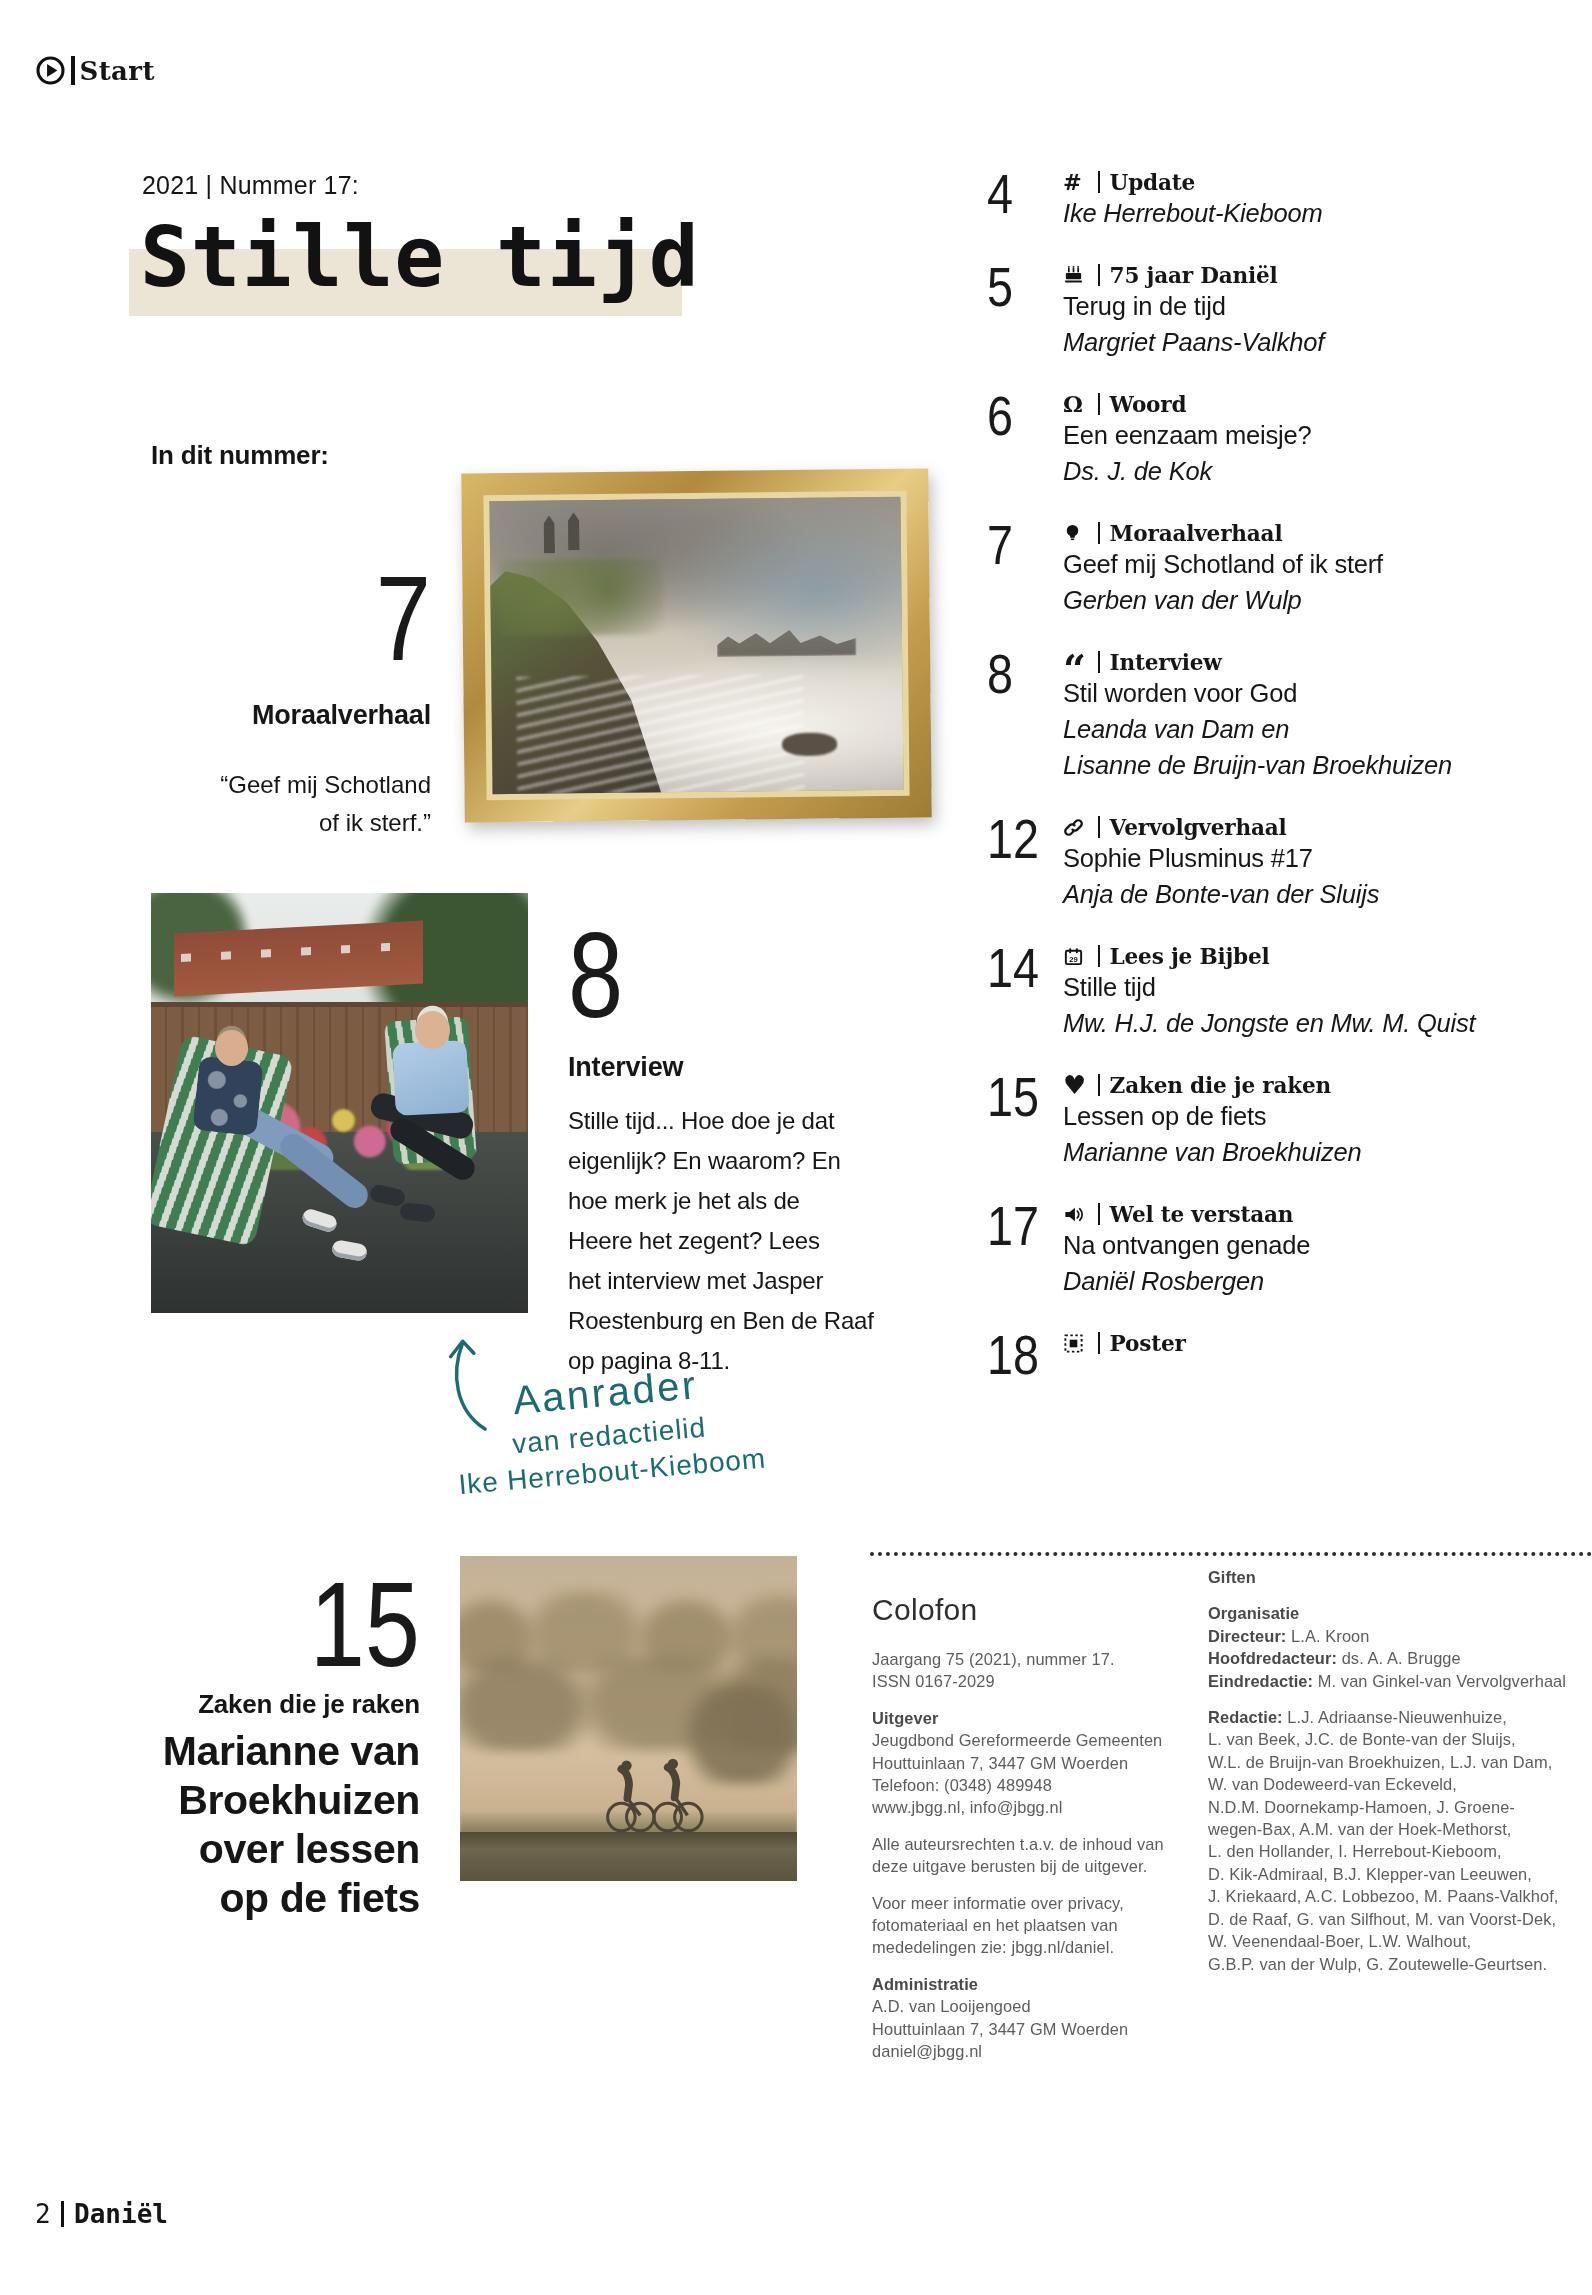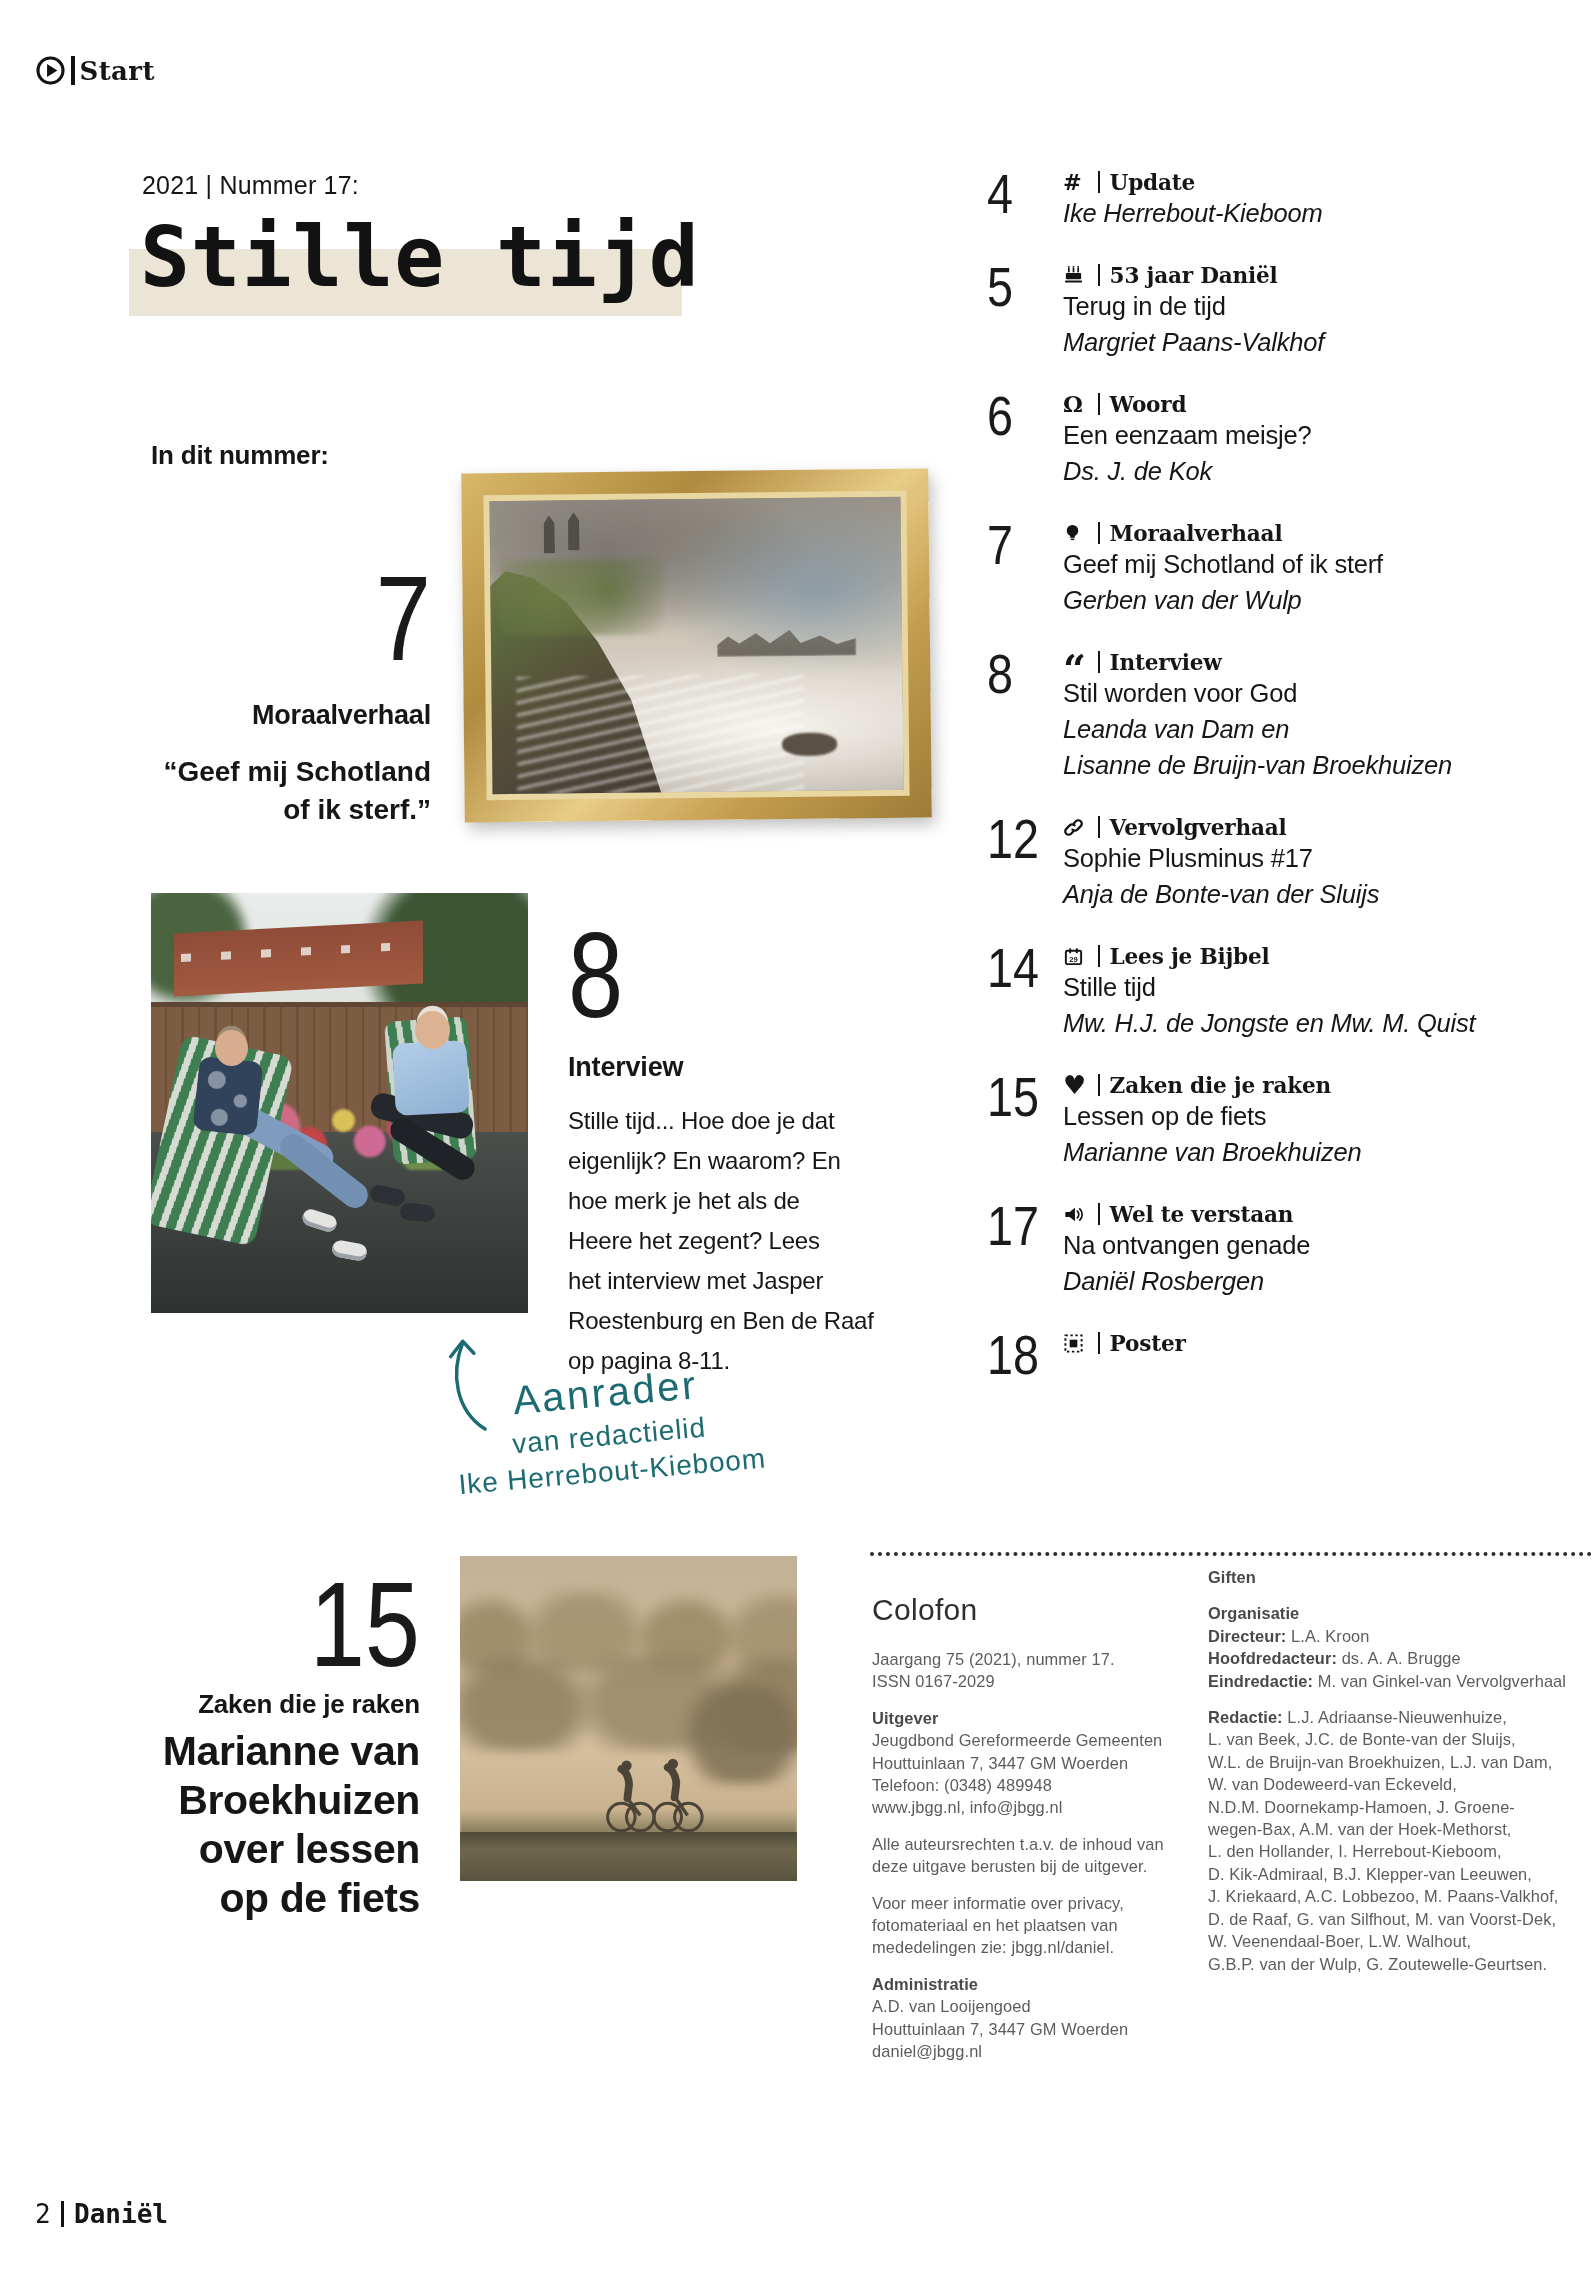--- a/index.html
+++ b/index.html
@@ -38,21 +38,21 @@
   .glyph-icon{font-family:"DejaVu Serif",serif;font-weight:bold;font-size:22.4px;line-height:1;}
   .glyph-quote{font-size:40px;line-height:.45;position:relative;top:7px;font-family:"DejaVu Serif",serif;font-weight:bold;}
 
   
   .indit{left:151px;top:440px;font-size:26px;font-weight:bold;letter-spacing:-0.2px;}
   .num-big{font-size:121px;line-height:.92;font-weight:400;transform:scaleX(.82);color:#1a1a1a;}
   .feat7{left:151px;top:563px;width:280px;text-align:right;}
   .feat7 .num-big{transform-origin:right top;}
   .feat-head{font-size:27px;font-weight:bold;letter-spacing:-0.2px;}
   .feat7 .feat-head{margin-top:26px;}
-  .feat7 .quote{margin-top:22px;font-size:28px;line-height:38px;font-weight:bold;}
+  .feat7 .quote{margin-top:35px;font-size:24px;line-height:38px;}
   .feat8{left:568px;top:920px;width:347px;}
   .feat8 .num-big{transform-origin:left top;}
   .feat8 .feat-head{margin-top:21px;}
   .feat8 .body{margin-top:17.3px;font-size:24px;line-height:40px;letter-spacing:-0.2px;}
   .feat15{left:151px;top:1569px;width:269px;text-align:right;}
   .feat15 .num-big{transform-origin:right top;}
   .feat15 .feat-head{margin-top:8.6px;font-size:26px;}
   .feat15 .bigtitle{margin-top:7px;font-size:41px;line-height:49px;font-weight:bold;letter-spacing:-0.4px;}
 
   
@@ -314,21 +314,21 @@
                   <rect x="15" y="3.2" width="1.8" height="4.5"></rect>
               <circle cx="6.1" cy="2" r="1"></circle>
                   <circle cx="11" cy="2" r="1"></circle>
                   <circle cx="15.9" cy="2" r="1"></circle>
               <rect x="3" y="8.5" width="16" height="6.5" rx="1"></rect>
                   <rect x="2" y="16.2" width="18" height="2.2" rx="1"></rect>
             </g>
               </svg>
           </span>
           <span class="tsep"></span>
-          <span class="tlabel">53 jaar Daniël</span>
+          <span class="tlabel">75 jaar Daniël</span>
         </div>
         <div class="toc-title">Terug in de tijd</div>
         <div class="toc-author">Margriet Paans-Valkhof</div>
       </div>
     </div>
 
     <div class="toc-row">
       <div class="toc-num">6</div>
       <div class="toc-body">
         <div class="toc-cat">

